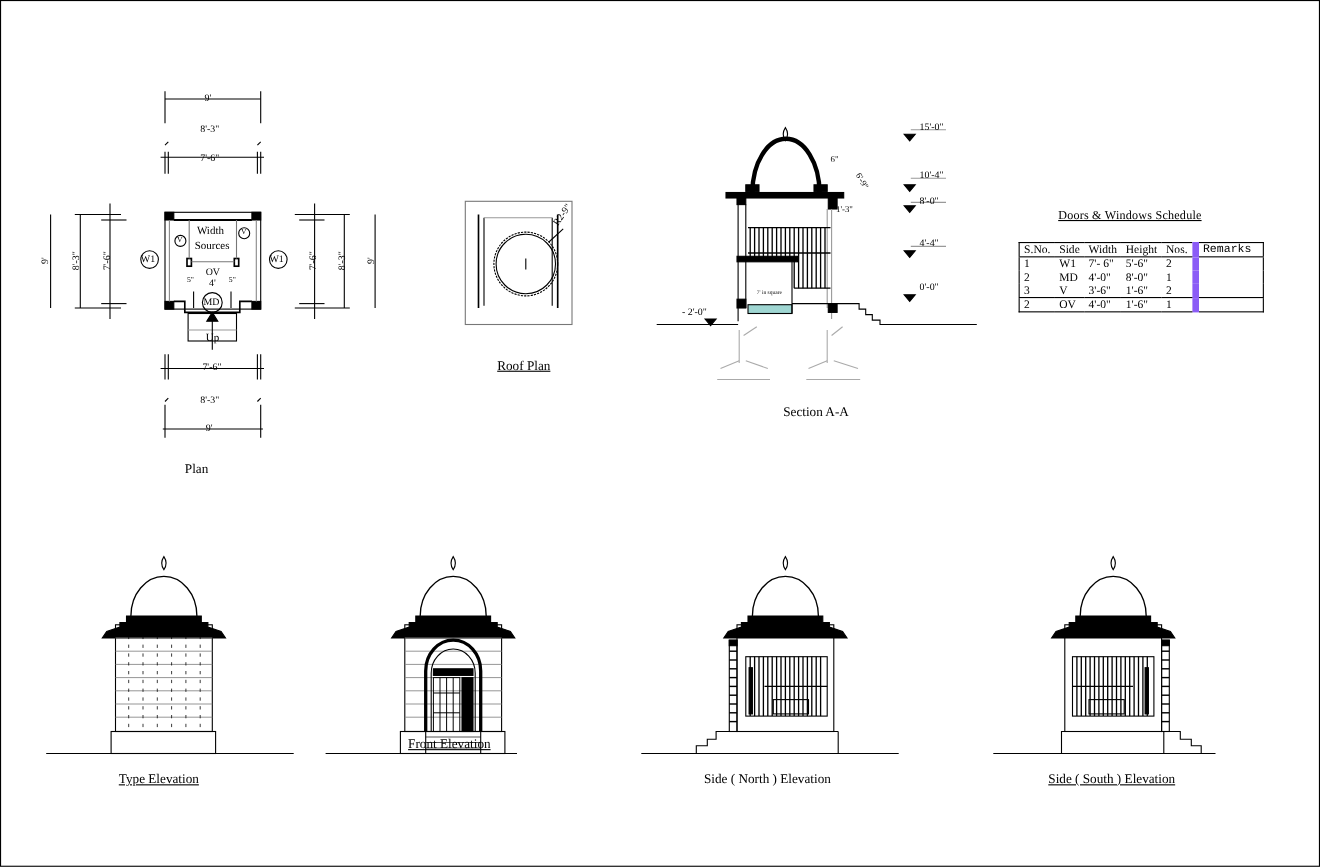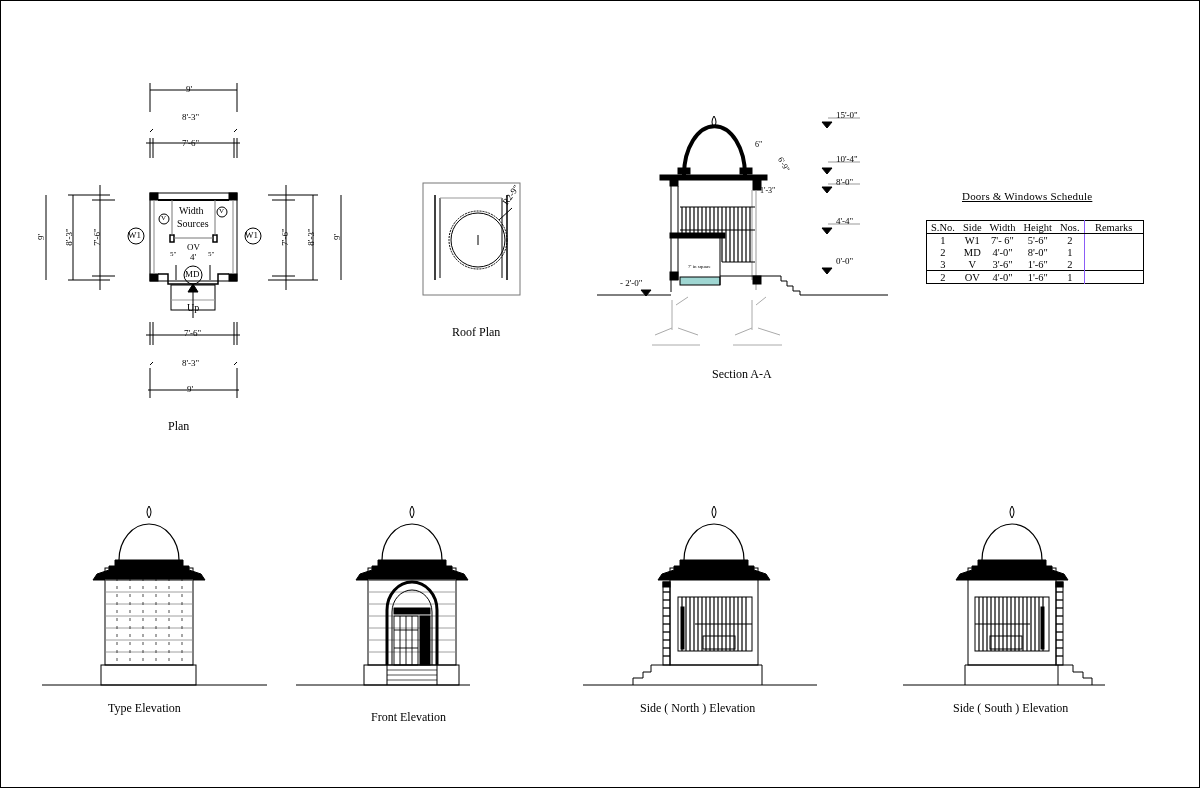--- a/index.html
+++ b/index.html
@@ -1,25 +1,25 @@
 <!DOCTYPE html>
 <html><head>
 <meta charset="utf-8">
 <style>
   html,body{margin:0;padding:0;background:#fff;}
   body{width:1200px;height:788px;position:relative;overflow:hidden;font-family:"Liberation Serif",serif;color:#000;}
   .sheet{position:absolute;left:0;top:0;width:1198px;height:786px;border:1px solid #000;}
   svg{position:absolute;left:0;top:0;}
   .lbl{position:absolute;font-size:12px;white-space:nowrap;}
-  .u{}
+  .u{text-decoration:underline;}
   .sched-title{position:absolute;left:962px;top:190px;font-size:11px;text-decoration:underline;letter-spacing:.2px;}
   table.sched{position:absolute;left:926px;top:220px;border-collapse:collapse;font-size:10.5px;border:1.5px solid #000;}
-  table.sched td,table.sched th{font-weight:normal;padding:0 4px;height:12px;text-align:center;}
+  table.sched td,table.sched th{font-weight:normal;padding:0 4px;height:12px;text-align:left;}
   table.sched th{border-bottom:1.5px solid #000;}
-  table.sched .rem{border-left:1px solid #8b5cf6;min-width:50px;}
+  table.sched .rem{border-left:6px solid #8b5cf6;min-width:50px;font-family:Liberation Mono, monospace;}
   table.sched tr.last td{border-top:1.5px solid #000;}
   .t{font-size:9px;}
 </style>
 </head>
 <body>
 
 <div class="sheet"></div>
 
 <svg width="1200" height="788" viewBox="0 0 1200 788" fill="none" stroke="#000" stroke-width="1">
 
@@ -412,15 +412,15 @@
     <td>OV</td>
     <td>4'-0"</td>
     <td>1'-6"</td>
     <td>1</td>
     <td class="rem"></td>
   </tr>
 </tbody>
   </table>
 
 <span class="lbl u" style="left:108px;top:701px">Type Elevation</span>
-<span class="lbl u" style="left:371px;top:710px">Front Elevation</span>
+<span class="lbl u" style="left:371px;top:669px">Front Elevation</span>
 <span class="lbl" style="left:640px;top:701px">Side ( North ) Elevation</span>
 <span class="lbl u" style="left:953px;top:701px">Side ( South ) Elevation</span>
 
 </body></html>

